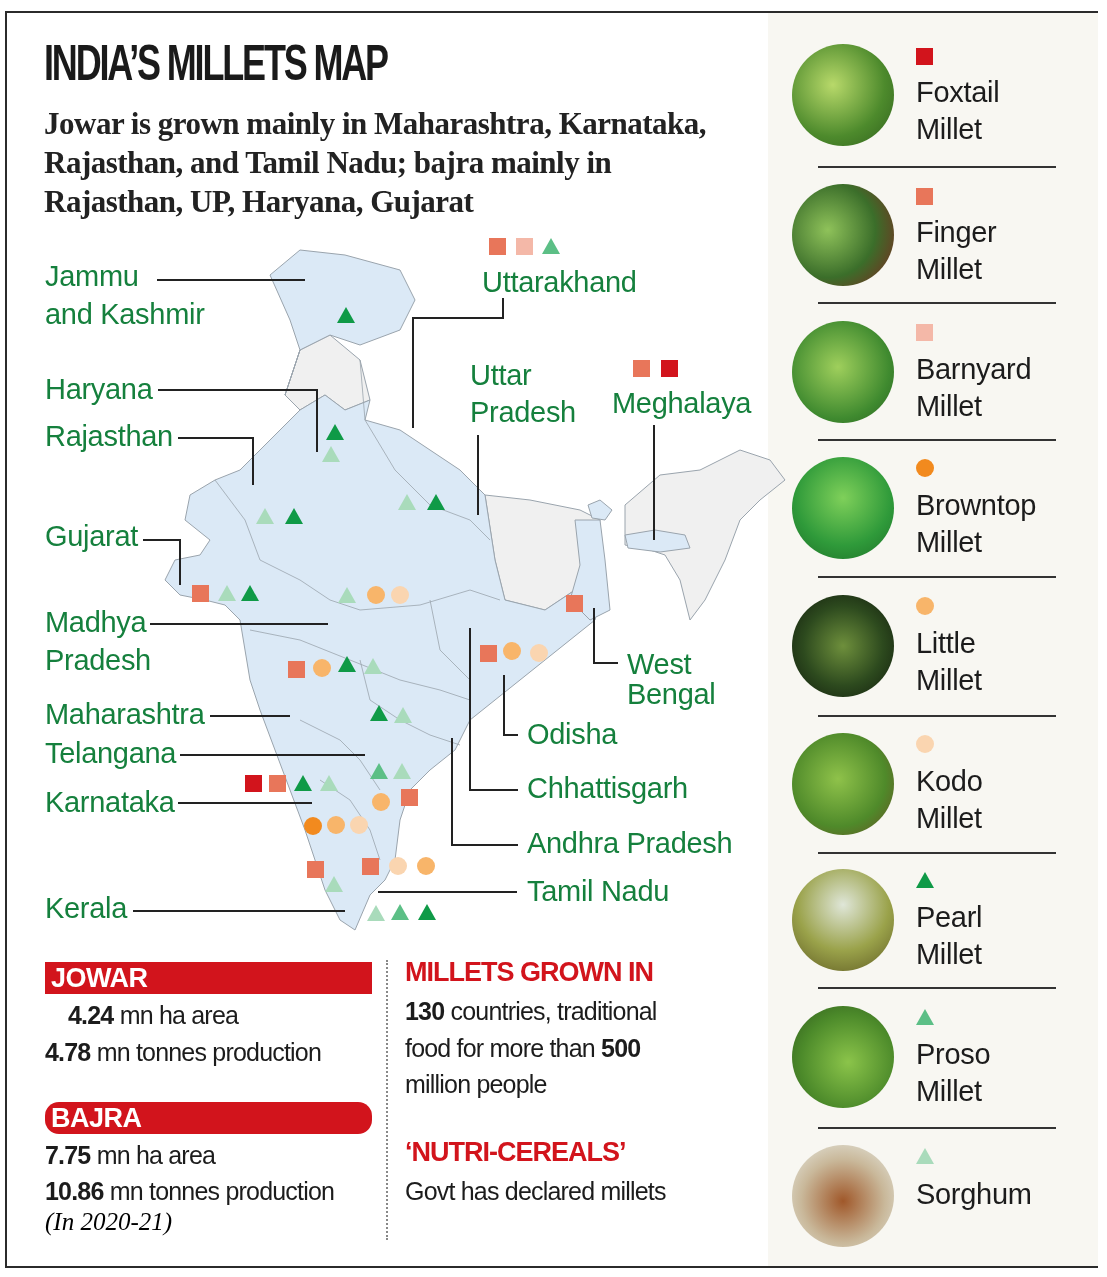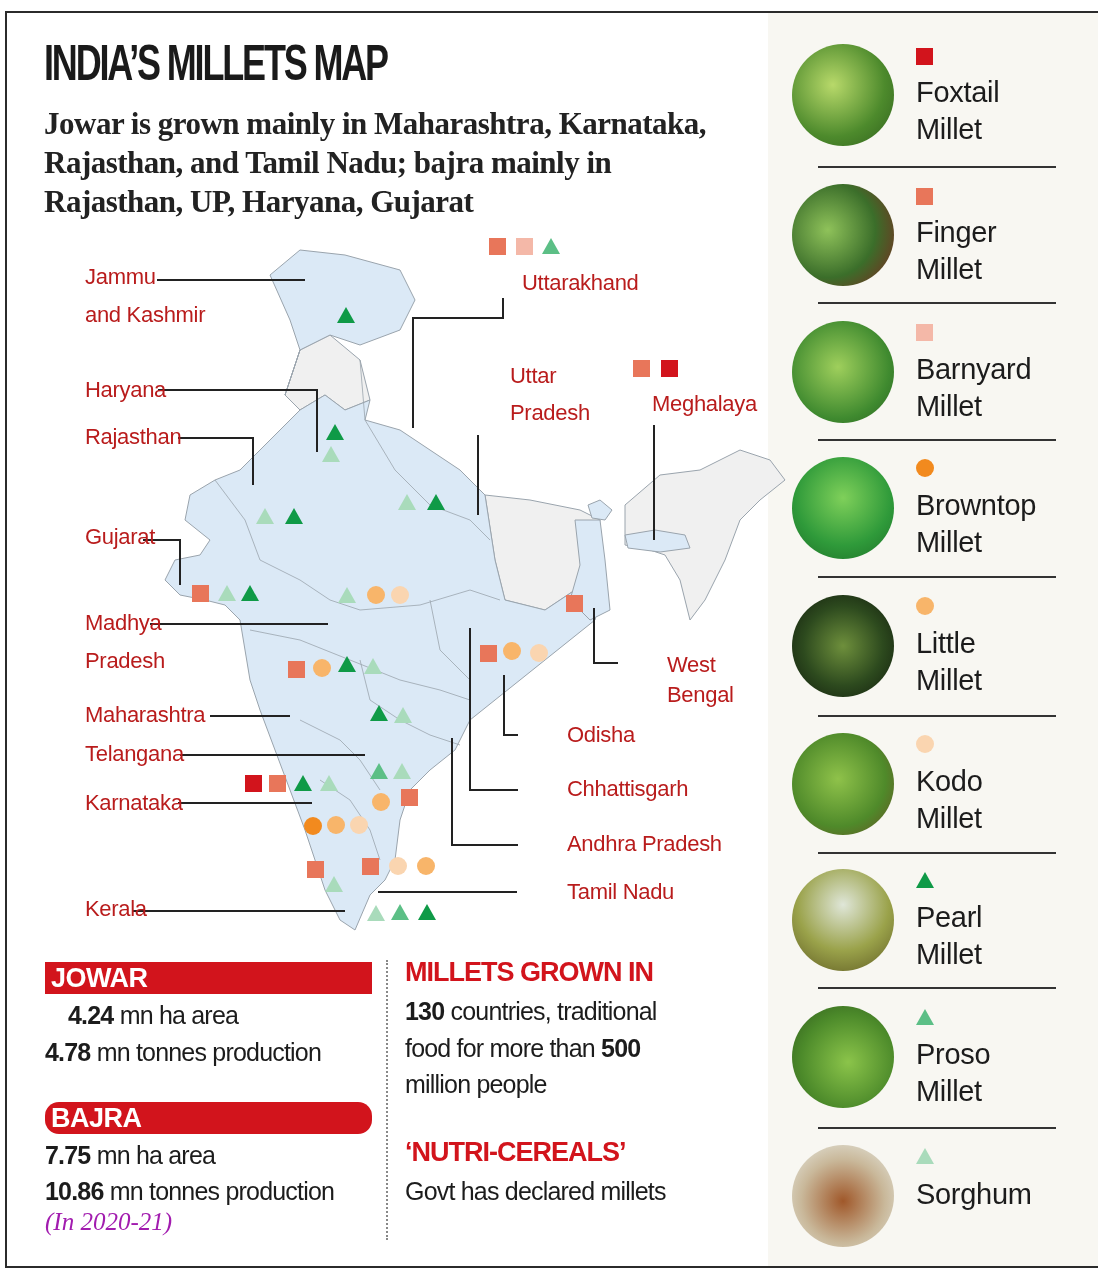--- a/index.html
+++ b/index.html
@@ -2,29 +2,29 @@
 <html><head>
 <meta charset="utf-8">
 <style>
   html, body { margin: 0; padding: 0; background: #ffffff; }
   body { width: 1107px; height: 1277px; position: relative; overflow: hidden; font-family: "Liberation Sans", sans-serif; color: #1a1a1a; }
   .frame { position: absolute; left: 5px; top: 11px; width: 1093px; height: 1257px; border: 2px solid #2b2b2b; background: #fff; box-sizing: border-box; }
   .right-panel { position: absolute; left: 768px; top: 13px; width: 330px; height: 1253px; background: #f8f7f2; }
   .title { position: absolute; left: 44px; top: 34px; font-family: "Liberation Sans", sans-serif; font-weight: bold; font-size: 50px; letter-spacing: -3px; transform: scaleX(0.72); transform-origin: left top; color: #1a1a1a; white-space: nowrap; }
   .subtitle { position: absolute; left: 44px; top: 104px; width: 700px; font-family: "Liberation Serif", serif; font-weight: bold; font-size: 31px; line-height: 39px; color: #222; letter-spacing: -0.5px; }
   .map-svg { position: absolute; left: 0; top: 0; }
-  .lbl { position: absolute; font-size: 22px; line-height: 37px; color: #b91c1c; white-space: nowrap; letter-spacing: -0.3px; margin-left: 40px; }
+  .lbl { position: absolute; font-size: 29px; line-height: 37px; color: #15803d; white-space: nowrap; letter-spacing: -0.3px; }
   .marker { position: absolute; }
   .sq { width: 17px; height: 17px; }
   .ci { width: 18px; height: 18px; border-radius: 50%; }
   .tri { width: 0; height: 0; border-left: 9px solid transparent; border-right: 9px solid transparent; border-bottom-width: 16px; border-bottom-style: solid; }
   .stats-head { position: absolute; left: 45px; width: 327px; height: 32px; background: #d2141c; color: #fff; font-weight: bold; font-size: 27px; line-height: 32px; padding-left: 6px; box-sizing: border-box; letter-spacing: -0.5px; }
   .stat-line { position: absolute; left: 45px; font-size: 25px; line-height: 36px; color: #1c1c1c; white-space: nowrap; letter-spacing: -0.8px; }
   .stat-line b { font-weight: bold; }
-  .note { position: absolute; left: 45px; top: 1208px; font-family: "Liberation Serif", serif; font-style: italic; font-size: 25px; color: #a21caf; }
+  .note { position: absolute; left: 45px; top: 1208px; font-family: "Liberation Serif", serif; font-style: italic; font-size: 25px; color: #000000; }
   .divider-dots { position: absolute; left: 386px; top: 960px; height: 280px; border-left: 2px dotted #888; }
   .red-head { position: absolute; left: 405px; font-weight: bold; font-size: 27px; color: #d2141c; letter-spacing: -1px; white-space: nowrap; }
   .body-text { position: absolute; left: 405px; width: 340px; font-size: 25px; line-height: 36.5px; color: #1c1c1c; letter-spacing: -0.8px; }
   .legend-item { position: absolute; left: 792px; width: 265px; }
   .legend-photo { position: absolute; left: 0; width: 102px; height: 102px; border-radius: 50%; }
   .legend-sym { position: absolute; left: 124px; }
   .legend-name { position: absolute; left: 124px; font-size: 29px; line-height: 37px; color: #1c1c1c; letter-spacing: -0.3px; }
   .legend-rule { position: absolute; left: 818px; width: 238px; height: 2px; background: #333; }
 </style>
 </head>

